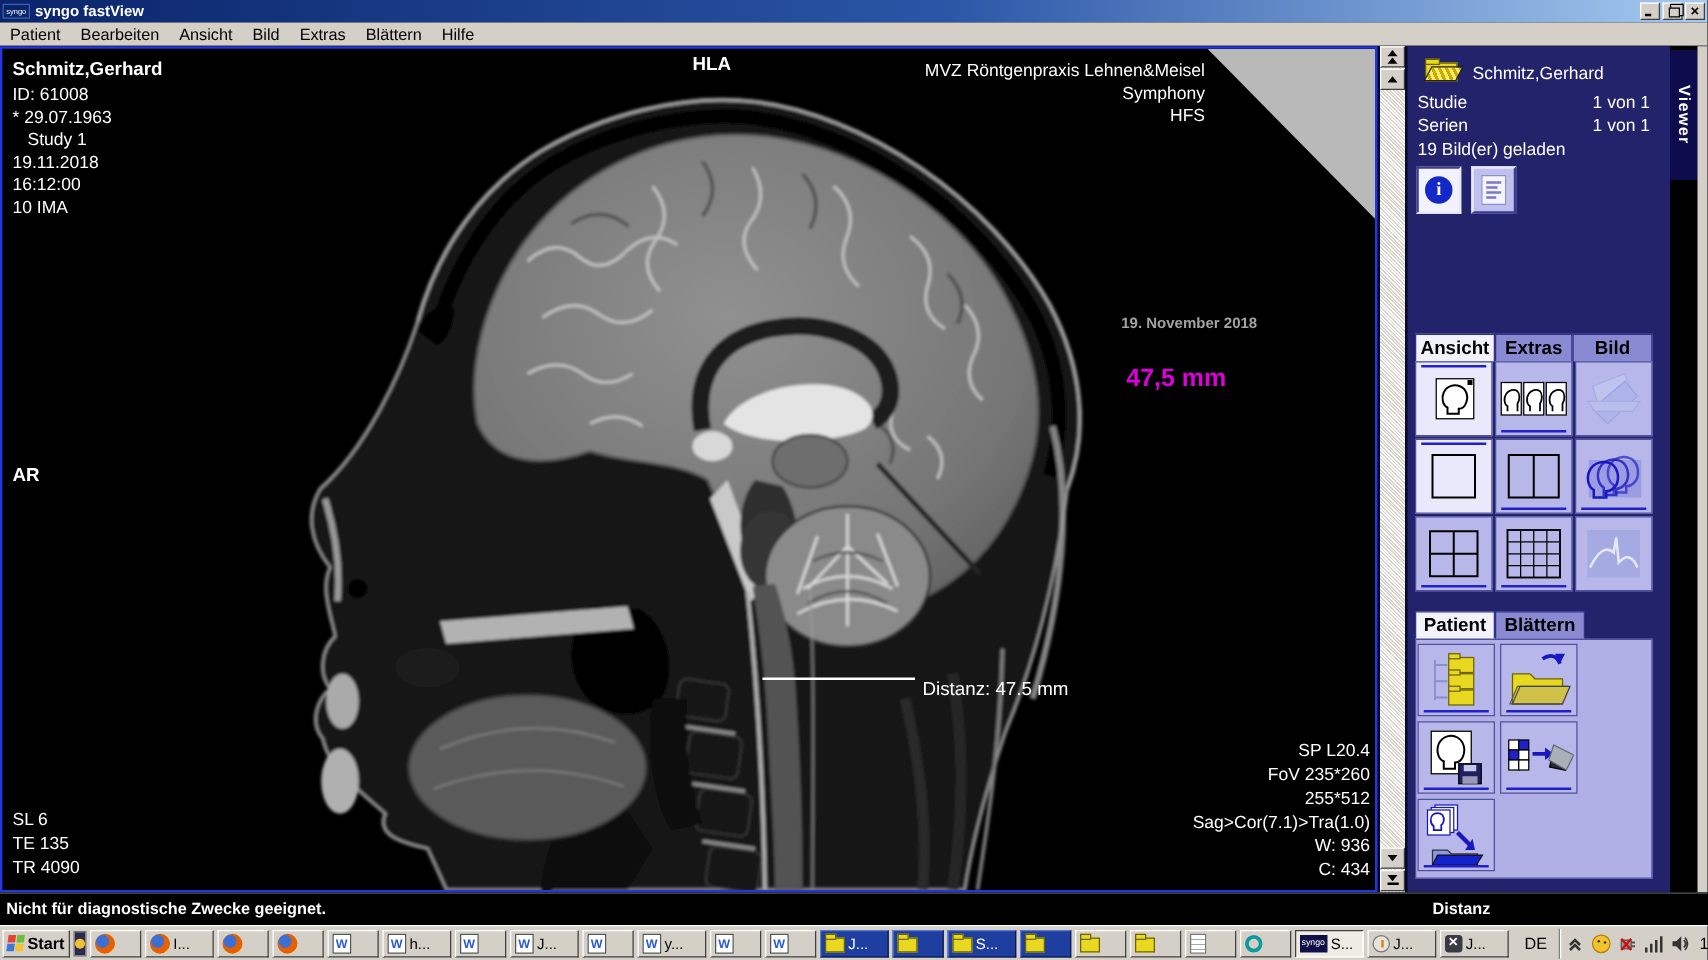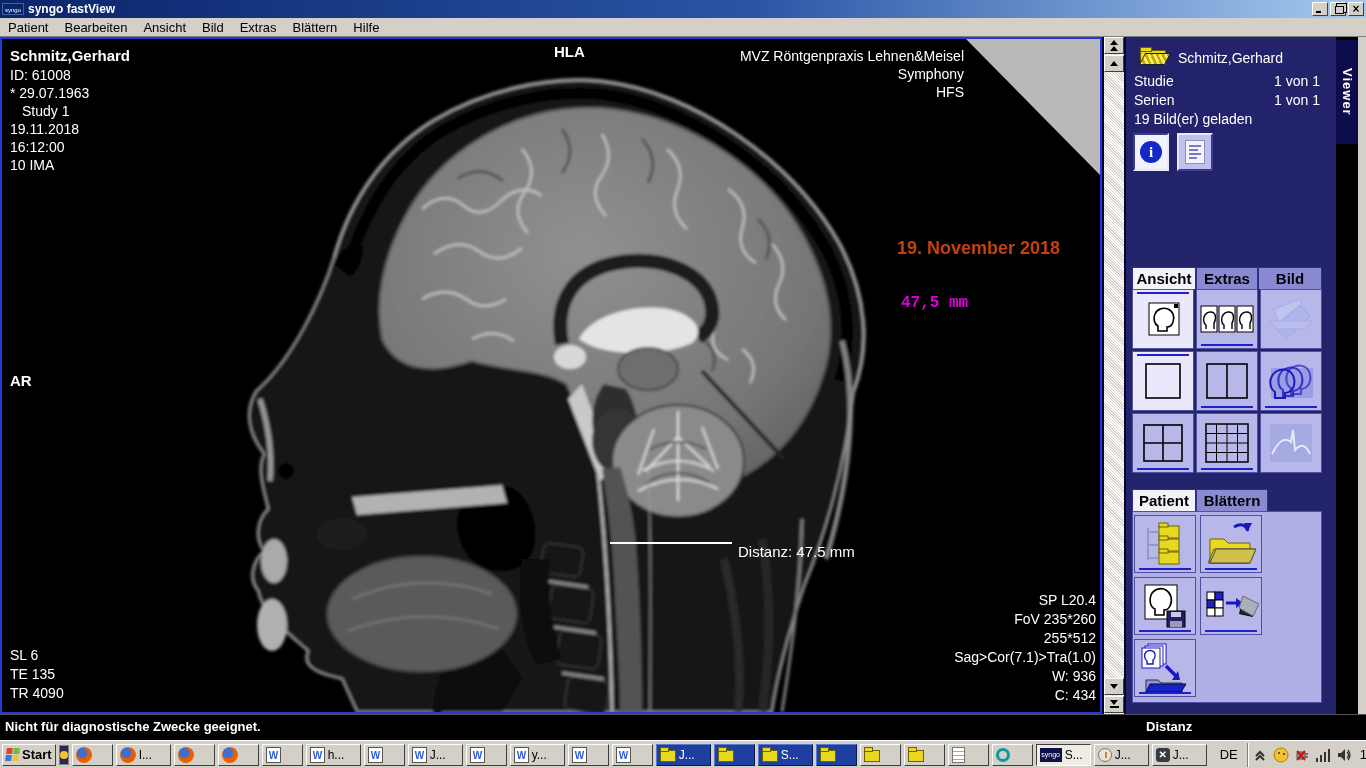--- a/index.html
+++ b/index.html
@@ -283,22 +283,22 @@
     <div class="ovl" style="left:20px; top:63px;">Study 1</div>
     <div class="ovl" style="left:8px; top:81px;">19.11.2018</div>
     <div class="ovl" style="left:8px; top:99px;">16:12:00</div>
     <div class="ovl" style="left:8px; top:117px;">10 IMA</div>
 
     <div class="ovl b" style="left:552px; top:4px; font-size:15px;">HLA</div>
     <div class="ovl" style="right:136px; top:8px; text-align:right;">MVZ Röntgenpraxis Lehnen&amp;Meisel</div>
     <div class="ovl" style="right:136px; top:26px; text-align:right;">Symphony</div>
     <div class="ovl" style="right:136px; top:44px; text-align:center;">HFS</div>
 
-    <div class="ovl b" style="left:895px; top:200px; font-size:18px; color:#c2410c;">19. November 2018</div>
-    <div class="ovl b" style="left:899px; top:255px; font-size:16px; color:#dd00dd;font-family:Liberation Mono, monospace;">47,5 mm</div>
+    <div class="ovl b" style="left:895px; top:210px; font-size:12px; color:#a3a3a3;">19. November 2018</div>
+    <div class="ovl b" style="left:899px; top:255px; font-size:20px; color:#dd00dd;">47,5 mm</div>
 
     <div class="ovl b" style="left:8px; top:333px; font-size:15px;">AR</div>
 
     <div id="measure-line"></div>
     <div class="ovl" style="left:736px; top:504px; font-size:15px;">Distanz: 47.5 mm</div>
 
     <div class="ovl" style="left:8px; top:607px;">SL 6</div>
     <div class="ovl" style="left:8px; top:626px;">TE 135</div>
     <div class="ovl" style="left:8px; top:645px;">TR 4090</div>
 

